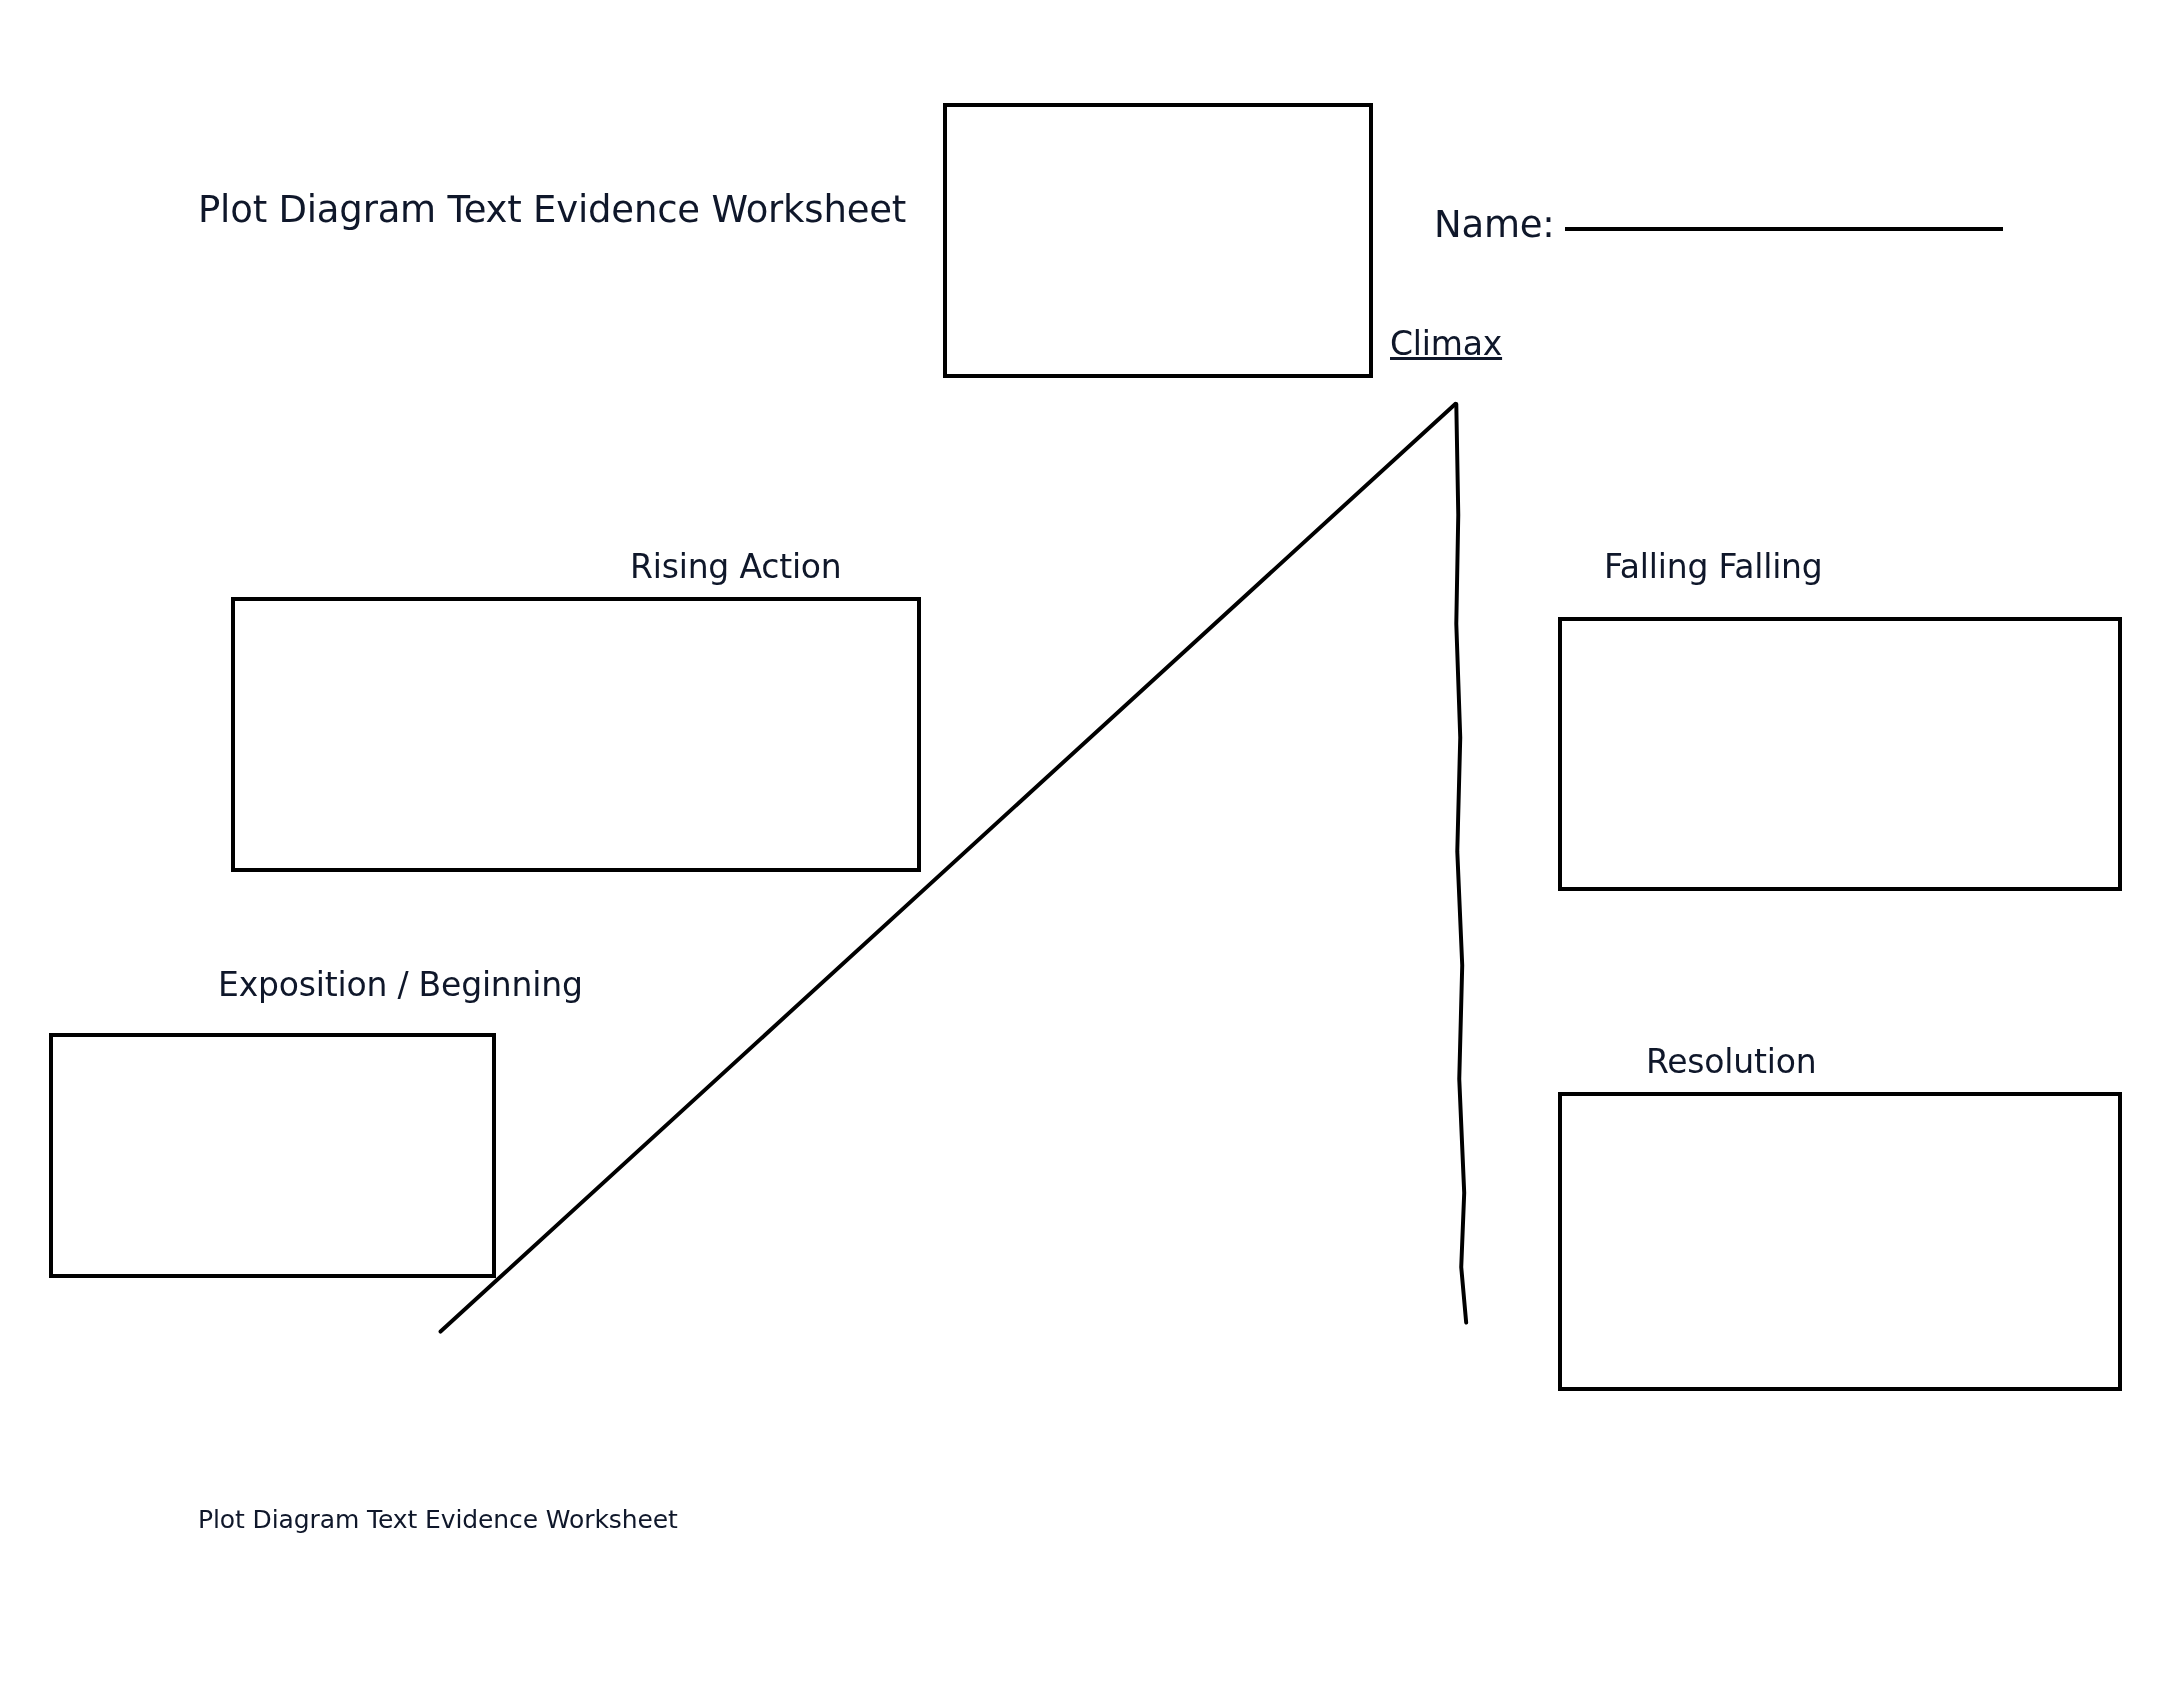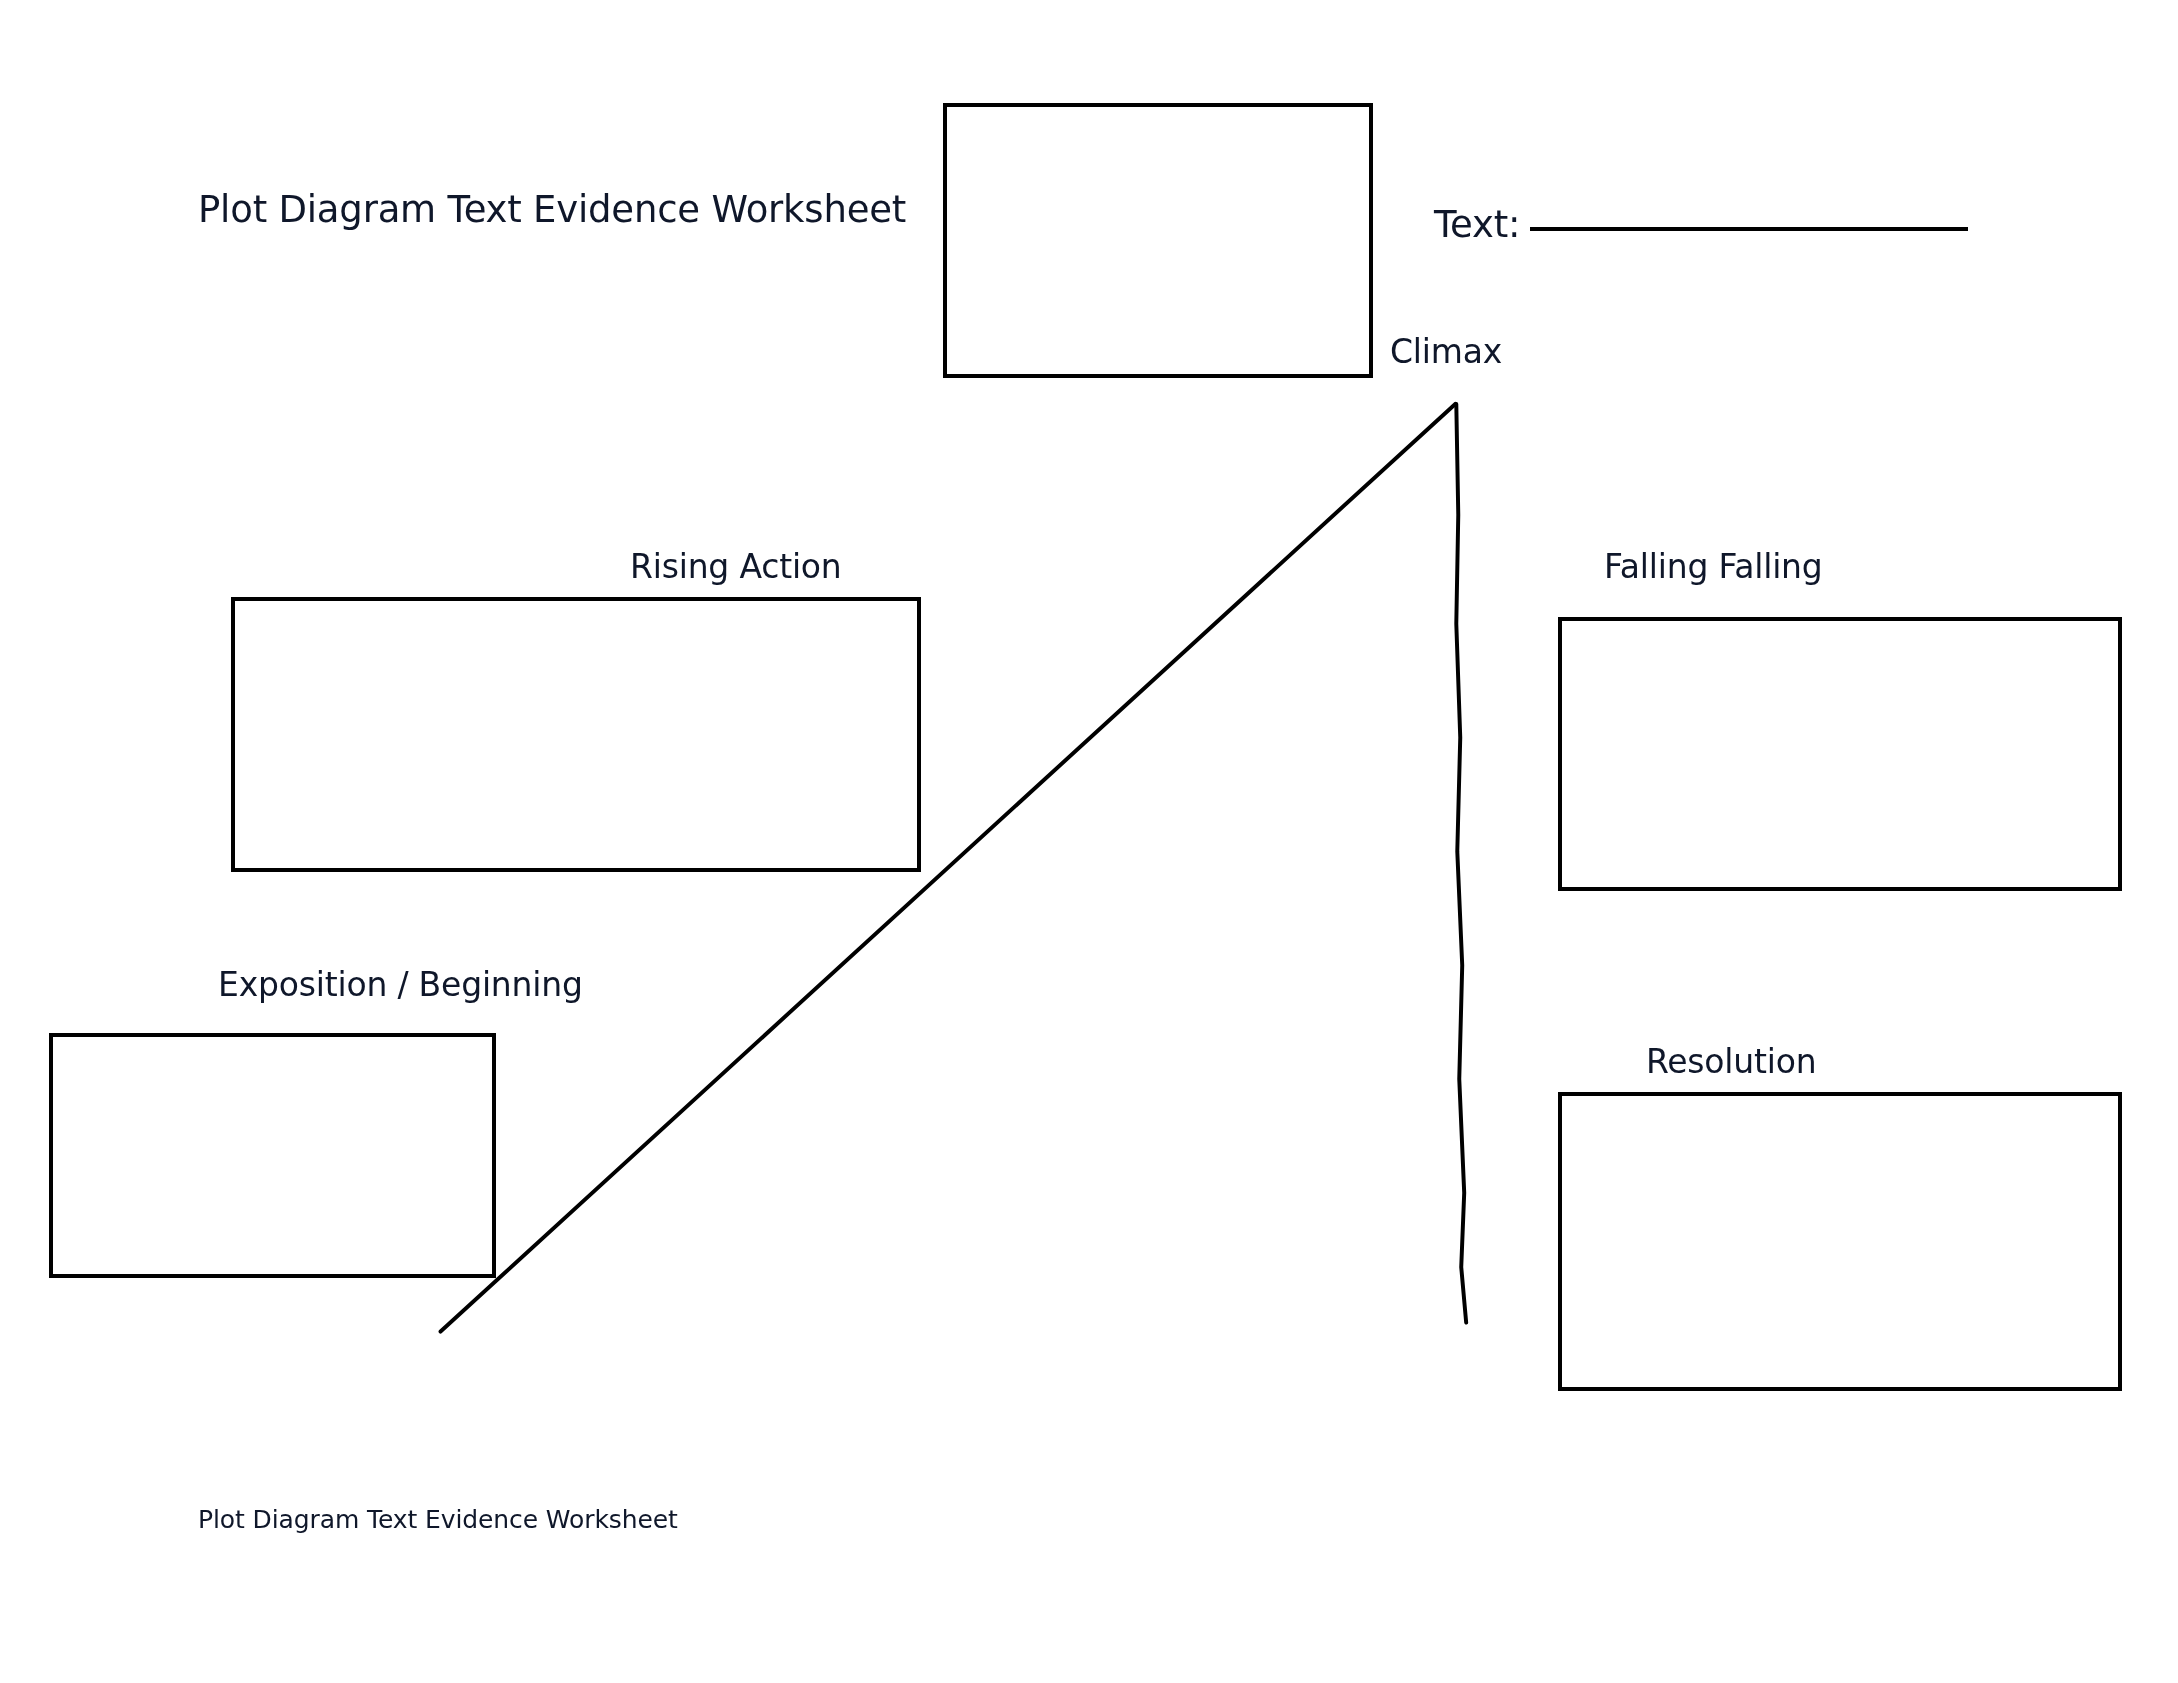--- a/index.html
+++ b/index.html
@@ -66,21 +66,21 @@
   }
 
   
   .stage-label {
     position: absolute;
     font-size: 33px;
     font-weight: 400;
     white-space: nowrap;
     letter-spacing: -0.2px;
   }
-  .lbl-climax        { left: 1390px; top: 332px; }
+  .lbl-climax        { left: 1390px; top: 324px; text-decoration: underline; }
   .lbl-rising        { left: 630px;  top: 547px; }
   .lbl-falling       { left: 1604px; top: 547px; }
   .lbl-exposition    { left: 198px;  top: 965px; margin-left: 20px; }
   .lbl-resolution    { left: 1604px; top: 1042px; margin-left: 42px; }
 
   
   .answer-box {
     position: absolute;
     border: 4px solid #000000;
     background: transparent;
@@ -104,21 +104,21 @@
 </style>
 </head>
 <body>
 
 <div id="page">
 
   <div class="worksheet-title">Plot Diagram Text Evidence Worksheet</div>
 
 
   <div class="name-wrap">
-    <span>Text:</span><span class="name-rule"></span>
+    <span>Name:</span><span class="name-rule"></span>
   </div>
 
   <svg class="plot-arc" viewBox="0 0 2200 1700">
 
     <path d="M 445 1345 L 1470 408" fill="none" stroke="#000000" stroke-width="4" stroke-linecap="round"></path>
 
     <path d="M 1471 408 L 1473 520 L 1471 630 L 1475 745 L 1472 860 L 1477 975 L 1474 1090 L 1479 1205 L 1476 1280 L 1481 1336" fill="none" stroke="#000000" stroke-width="4" stroke-linecap="round" stroke-linejoin="round"></path>
   </svg>
 
   <div class="stage-label lbl-climax">Climax</div>

